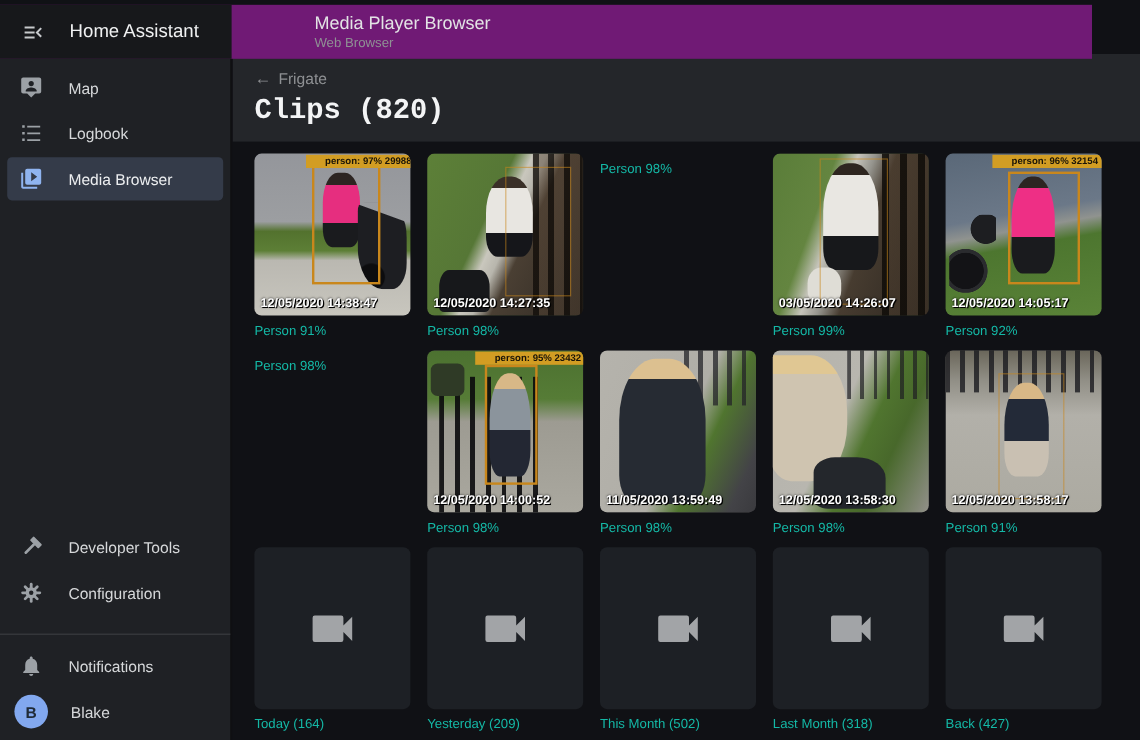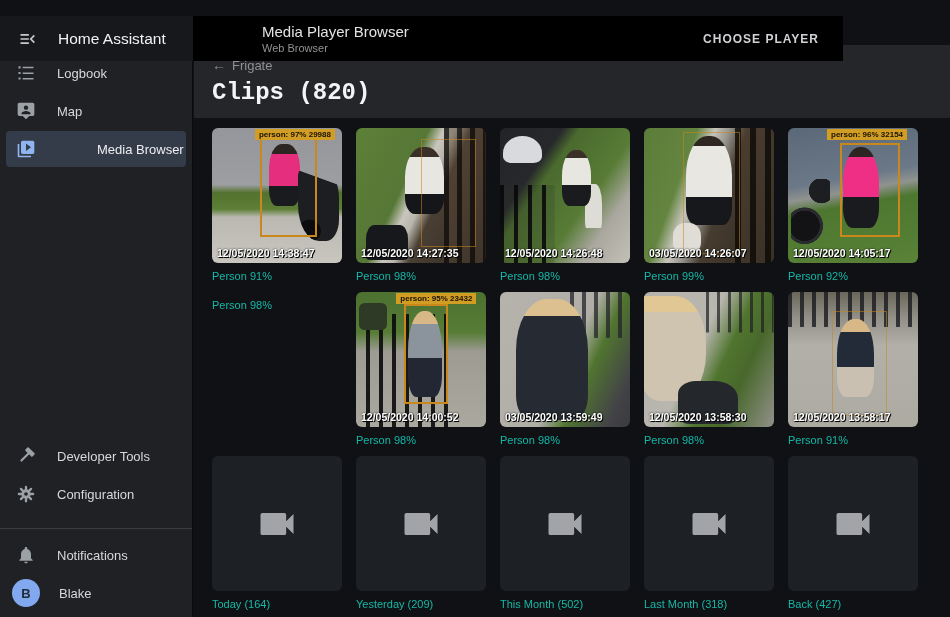--- a/index.html
+++ b/index.html
@@ -1,39 +1,39 @@
 <!DOCTYPE html>
 <html><head>
 <meta charset="utf-8">
 <style>
   * { margin:0; padding:0; box-sizing:border-box; }
   html,body { width:950px; height:617px; overflow:hidden; background:#101115;
     font-family:"Liberation Sans","DejaVu Sans",sans-serif; -webkit-font-smoothing:antialiased; }
   .app { position:relative; width:950px; height:617px; }
 
   
-  .topbar { position:absolute; left:0; top:16px; width:843px; height:45px; background:#000000; display:flex; align-items:center; z-index:5; }
+  .topbar { position:absolute; left:0; top:4px; width:910px; height:45px; background:#701a75; display:flex; align-items:center; z-index:5; }
   .topbar-left { width:193px; height:45px; background:#17181b; display:flex; align-items:center; flex:none; }
   .menu-toggle { width:40px; height:40px; margin-left:8px; display:flex; align-items:center; justify-content:center; cursor:pointer; }
   .menu-toggle svg { width:20px; height:20px; fill:#c7c9cc; }
   .app-title { color:#f0f1f2; font-size:15.5px; margin-left:10px; }
   .page-titles { margin-left:69px; }
   .page-title { color:#e2e3e5; font-size:15px; }
   .page-subtitle { color:#8f9194; font-size:11px; margin-top:2px; }
   .topbar-spacer { flex:1; }
   .choose-player { color:#cfd1d4; font-size:12px; font-weight:700; letter-spacing:1px; margin-right:16px; padding:8px 8px; cursor:pointer; background:none; border:none; font-family:inherit; }
 
   
   .sidebar { position:absolute; left:0; top:45px; width:193px; height:572px; background:#1f2125; border-right:1px solid #0b0b0d; display:flex; flex-direction:column; z-index:4; }
   .nav-top { padding-top:8px; }
   .nav-item { height:36px; margin:2px 6px; padding-left:8px; display:flex; align-items:center; border-radius:4px; cursor:pointer; }
   .nav-item .nav-icon { width:24px; height:24px; display:flex; align-items:center; justify-content:center; flex:none; }
   .nav-item .nav-icon svg { width:20px; height:20px; fill:#9ca1a6; }
   .nav-item .nav-label { color:#d6d8da; font-size:13px; font-weight:500; margin-left:19px; white-space:nowrap; }
-  .nav-item.selected { background:#343b49;gap:40px; }
+  .nav-item.selected { background:#343b49; }
   .nav-item.selected .nav-icon svg { fill:#8fb4f0; }
   .nav-item.selected .nav-label { color:#eceef0; }
   .sidebar-spacer { flex:1; }
   .sidebar-divider { height:1px; background:#3a3c40; margin:14px 0 6px 0; }
   .avatar { width:28px; height:28px; border-radius:50%; background:#82a8ef; color:#202b38; font-size:13px; font-weight:700; display:flex; align-items:center; justify-content:center; flex:none; margin-left:-2px; }
   .nav-item .avatar + .nav-label { }
   .footer-group { padding-bottom:4px; }
 
   
   .content { position:absolute; left:194px; top:45px; width:756px; height:572px; background:#101115; }
@@ -43,21 +43,21 @@
   .clips-title { color:#f3f4f5; font-size:24px; font-weight:700; margin-top:6px;font-family:Liberation Mono, monospace; }
   .grid-area { padding:10px 0 0 18px; }
   .clips-grid { display:grid; grid-template-columns:repeat(5,130px); column-gap:14px; row-gap:10px; }
   .cell { width:130px; }
   .thumb { position:relative; width:130px; height:135px; border-radius:6px; overflow:hidden; cursor:pointer; background:#2a2b2e; }
   .thumb::before, .thumb::after { content:""; position:absolute; display:block; }
   .cell-label { color:#14b8a6; font-size:11px; margin-top:7px; white-space:nowrap; }
   .ts { position:absolute; left:5px; bottom:4px; color:#ffffff; font-size:10.5px; font-weight:700; white-space:nowrap; text-shadow:0 0 2px #000, 1px 1px 0 #000; z-index:3; }
   .bbox { position:absolute; border:2px solid #c9871c; z-index:2; }
   .bbox.faint { border-width:1px; opacity:.55; }
-  .det-chip { position:absolute; top:1px; background:#d29d23; color:#191408; font-size:8px; font-weight:700; line-height:11px; padding:0 4px; white-space:nowrap; z-index:3; }
+  .det-chip { position:absolute; top:1px; background:#d29d23; color:#191408; font-size:8px; font-weight:700; line-height:11px; padding:0 16px; white-space:nowrap; z-index:3; }
 
   
   .t1 { background:linear-gradient(180deg,#94969b 0%,#9c9ea1 42%,#53722e 48%,#5d7f36 60%,#bab8b1 66%,#c8c6be 100%); }
   .t1::before { left:44%; top:12%; width:24%; height:46%; border-radius:40% 40% 25% 25%;
     background:linear-gradient(180deg,#2d2522 0 16%,#e62e7f 16% 68%,#1a1b1e 68% 100%); }
   .t1::after { left:66%; top:30%; width:32%; height:54%; border-radius:10% 40% 30% 50%;
     background:radial-gradient(circle at 28% 86%,#0c0c0e 0 16%,transparent 17%),linear-gradient(200deg,transparent 0 18%,#1d1e22 19% 100%); }
   .t1 .bbox { left:37%; top:5%; width:44%; height:76%; }
   .t1 .det-chip { left:33%; }
 
@@ -154,42 +154,41 @@
           <path d="M20.3 8.4 16.7 12l3.6 3.6-1.4 1.4-5-5 5-5z"></path>
         </svg>
       </div>
       <span class="app-title">Home Assistant</span>
     </div>
     <div class="page-titles">
       <div class="page-title">Media Player Browser</div>
       <div class="page-subtitle">Web Browser</div>
     </div>
     <div class="topbar-spacer"></div>
-    <button class="choose-player">CHOOSE PLAYER</button>
   </div>
 
   <nav class="sidebar">
     <div class="nav-top">
-      <div class="nav-item">
-        <span class="nav-icon">
-          <svg viewBox="0 0 24 24">
-              <path d="M3 4h2.5v2.5H3zM8 4.6h13v1.8H8zM3 10.7h2.5v2.5H3zM8 11.3h13v1.8H8zM3 17.4h2.5v2.5H3zM8 18h13v1.8H8z"></path>
-            </svg>
-        </span>
-        <span class="nav-label">Logbook</span>
-      </div>
       <div class="nav-item">
         <span class="nav-icon">
           <svg viewBox="0 0 24 24">
             <path d="M20 2H4c-1.1 0-2 .9-2 2v12c0 1.1.9 2 2 2h4l4 4 4-4h4c1.1 0 2-.9 2-2V4c0-1.1-.9-2-2-2z"></path>
             <circle cx="12" cy="8" r="2.6" fill="#1f2125"></circle>
             <path d="M6.5 15.4c0-2.3 3.7-3.4 5.5-3.4s5.5 1.1 5.5 3.4v.6h-11v-.6z" fill="#1f2125"></path>
           </svg>
         </span>
         <span class="nav-label">Map</span>
+      </div>
+      <div class="nav-item">
+        <span class="nav-icon">
+          <svg viewBox="0 0 24 24">
+              <path d="M3 4h2.5v2.5H3zM8 4.6h13v1.8H8zM3 10.7h2.5v2.5H3zM8 11.3h13v1.8H8zM3 17.4h2.5v2.5H3zM8 18h13v1.8H8z"></path>
+            </svg>
+        </span>
+        <span class="nav-label">Logbook</span>
       </div>
       <div class="nav-item selected">
         <span class="nav-icon">
           <svg viewBox="0 0 24 24">
             <path d="M4 6H2v14c0 1.1.9 2 2 2h14v-2H4V6z"></path>
             <path fill-rule="evenodd" d="M20 2H8c-1.1 0-2 .9-2 2v12c0 1.1.9 2 2 2h12c1.1 0 2-.9 2-2V4c0-1.1-.9-2-2-2zm-8 12.5v-9l6 4.5-6 4.5z"></path>
           </svg>
         </span>
         <span class="nav-label">Media Browser</span>
       </div>
@@ -265,23 +264,20 @@
 
         <div class="cell">
           <div class="thumb t2">
             <div class="bbox faint"></div>
             <div class="ts">12/05/2020 14:27:35</div>
           </div>
           <div class="cell-label">Person 98%</div>
         </div>
 
         <div class="cell">
-          <div class="thumb t3">
-            <div class="ts">12/05/2020 14:26:48</div>
-          </div>
           <div class="cell-label">Person 98%</div>
         </div>
 
         <div class="cell">
           <div class="thumb t4">
             <div class="bbox faint"></div>
             <div class="ts">03/05/2020 14:26:07</div>
           </div>
           <div class="cell-label">Person 99%</div>
         </div>
@@ -303,21 +299,21 @@
           <div class="thumb t7">
             <div class="det-chip">person: 95% 23432</div>
             <div class="bbox"></div>
             <div class="ts">12/05/2020 14:00:52</div>
           </div>
           <div class="cell-label">Person 98%</div>
         </div>
 
         <div class="cell">
           <div class="thumb t8">
-            <div class="ts">03/05/2020 13:59:49</div>
+            <div class="ts">11/05/2020 13:59:49</div>
           </div>
           <div class="cell-label">Person 98%</div>
         </div>
 
         <div class="cell">
           <div class="thumb t9">
             <div class="ts">12/05/2020 13:58:30</div>
           </div>
           <div class="cell-label">Person 98%</div>
         </div>

